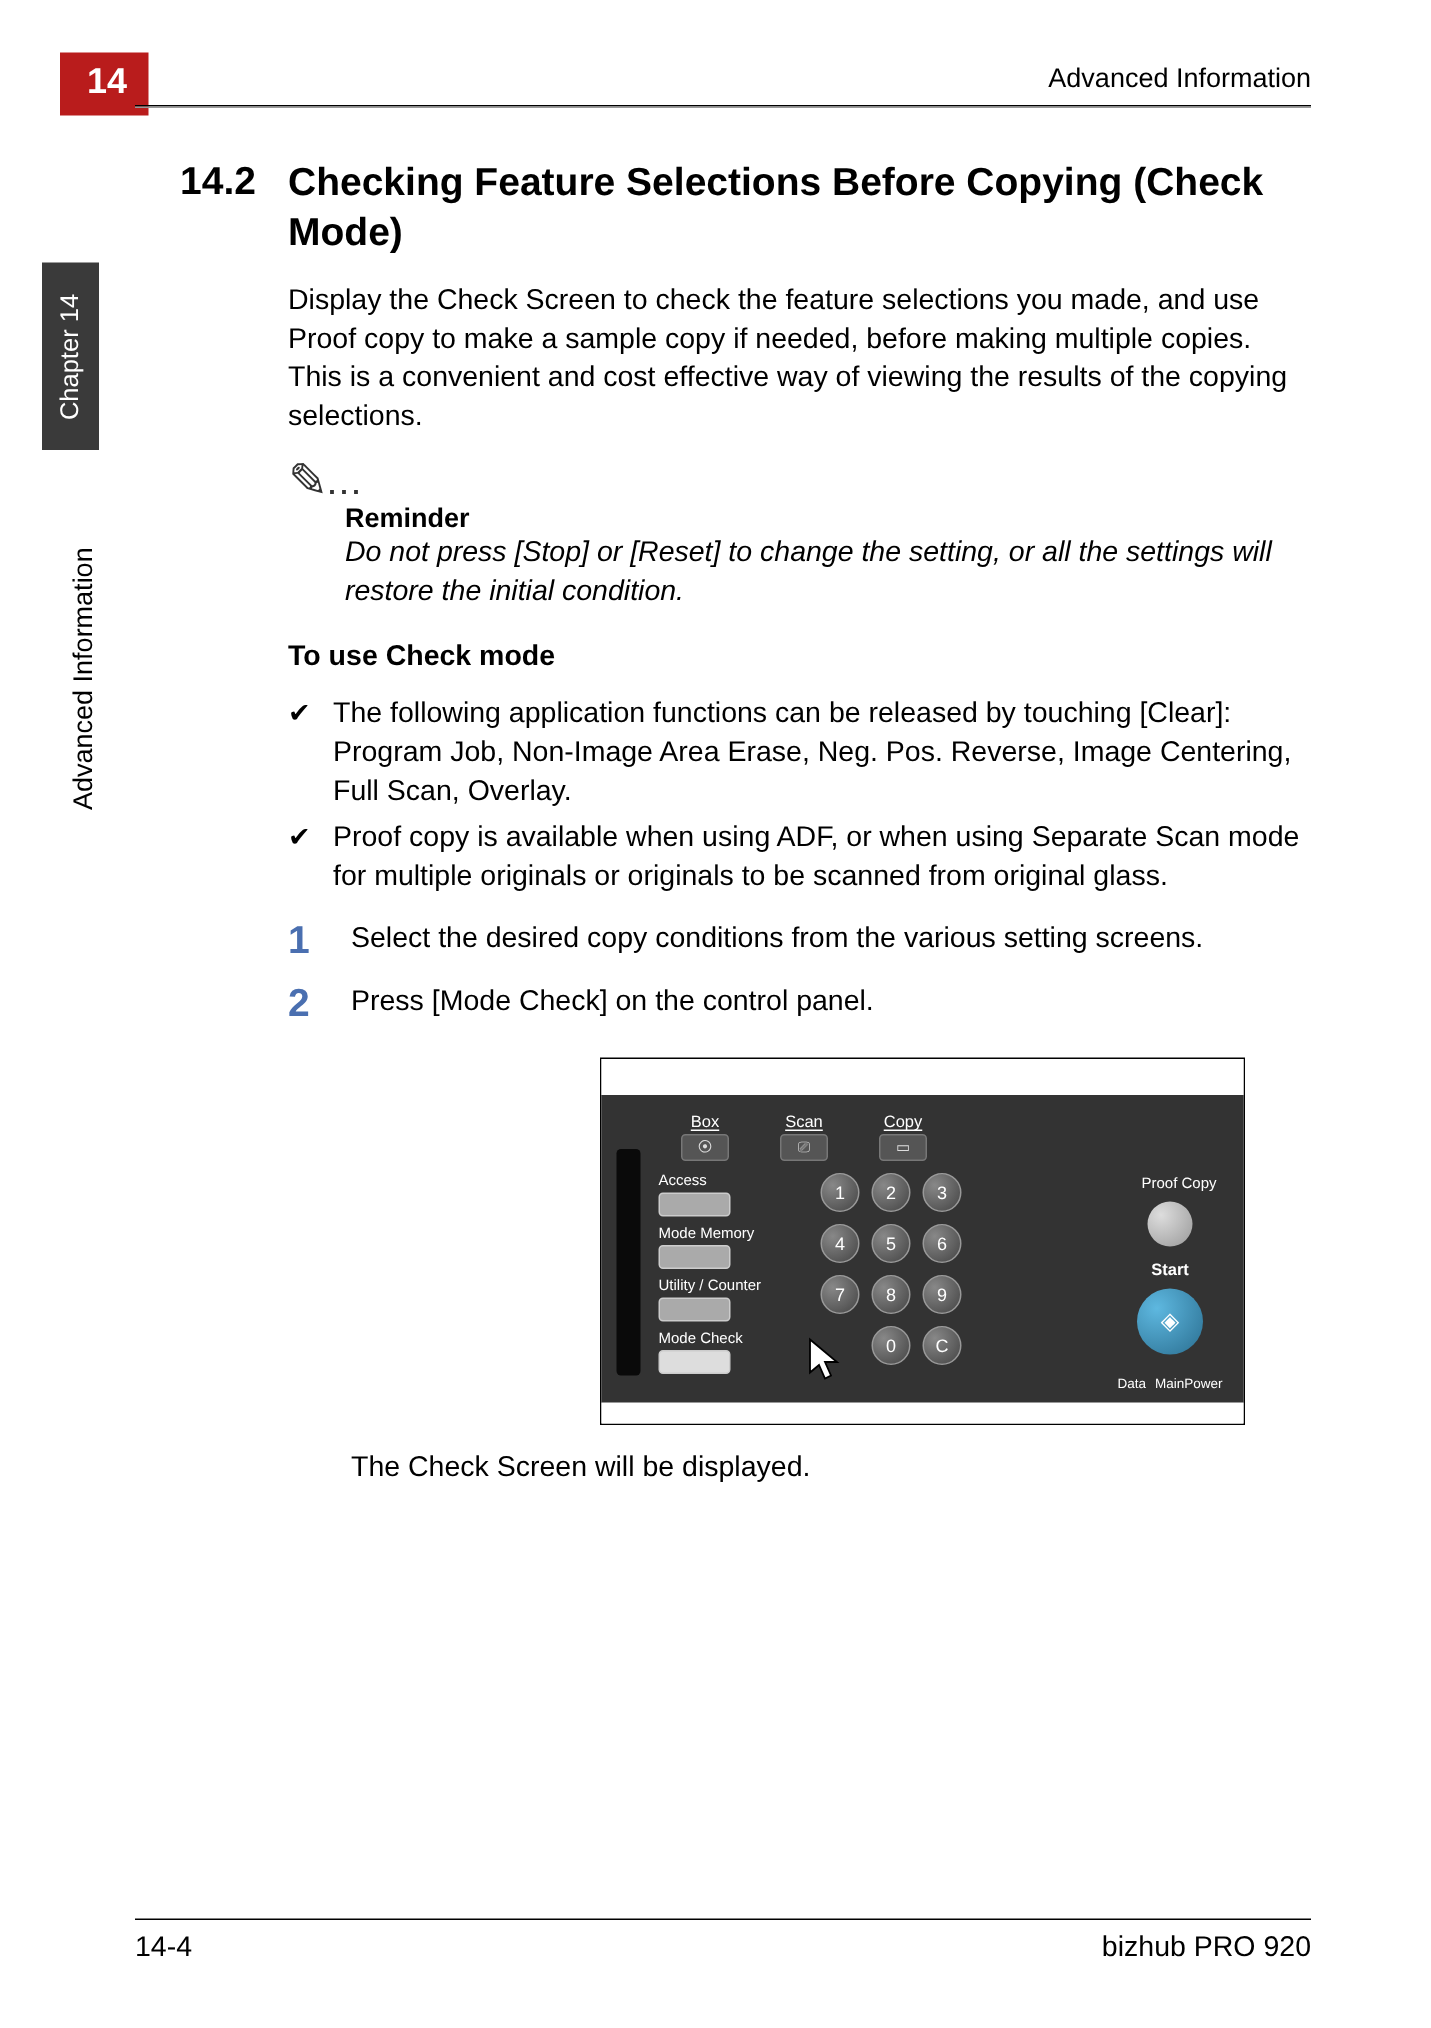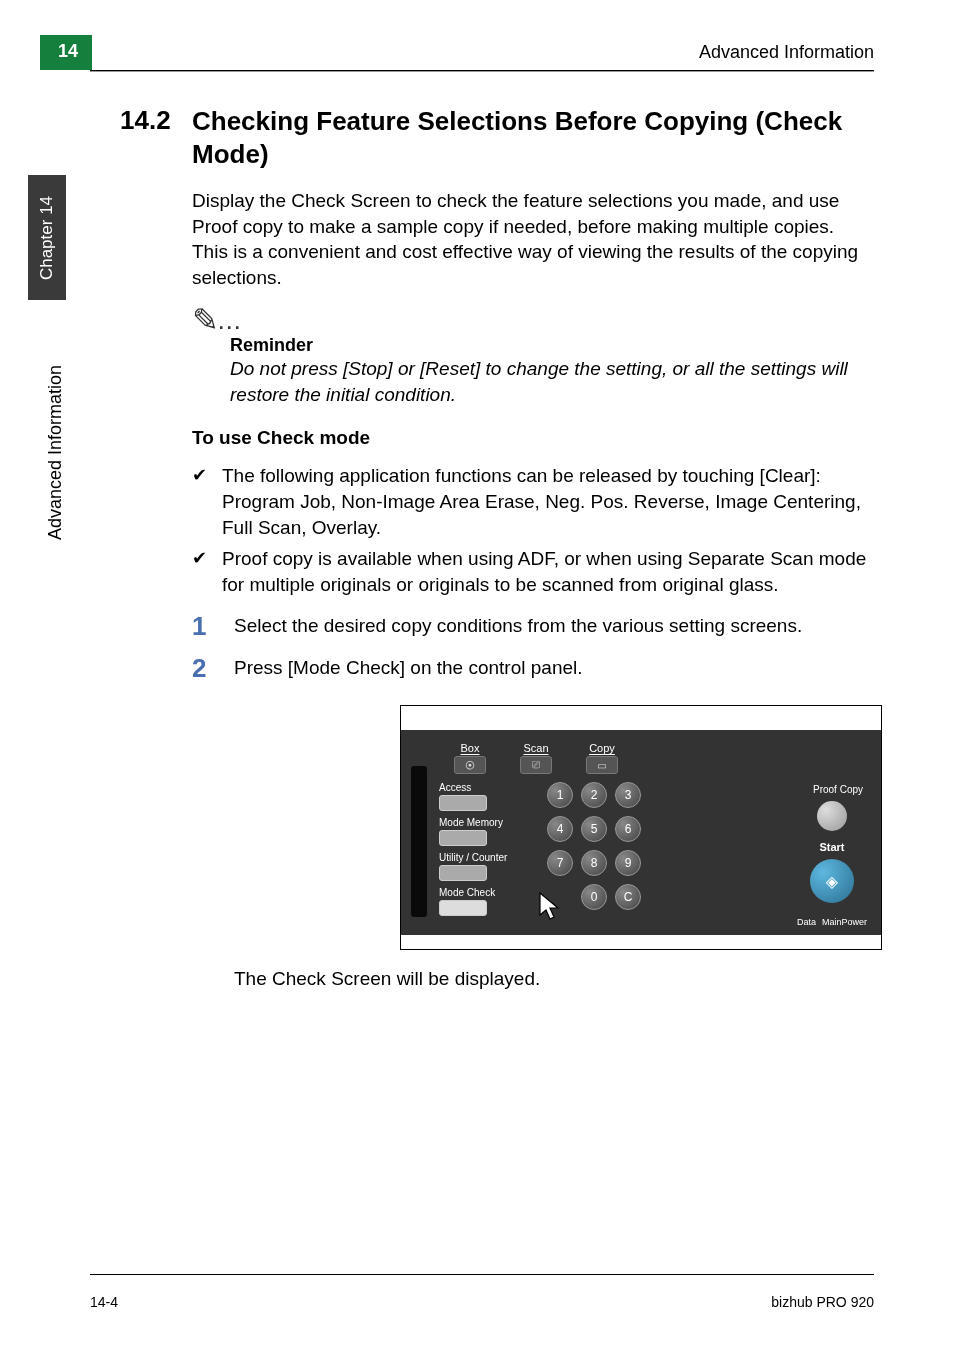--- a/index.html
+++ b/index.html
@@ -17,24 +17,24 @@
     }
     .page {
       padding: 50px 80px 40px 90px;
       height: 100%;
       position: relative;
     }
     .chapter-tab {
       position: absolute;
       left: 40px;
       top: 35px;
-      background: #15803d;
-      color: #fff;
-      font-weight: bold;
-      font-size: 18px;
+      background: #b91c1c;
+      color: #fff;
+      font-weight: bold;
+      font-size: 24px;
       padding: 6px 14px 8px 18px;
     }
     .header-right {
       position: absolute;
       right: 80px;
       top: 42px;
       font-size: 18px;
     }
     .header-rule {
       position: absolute;
@@ -164,21 +164,21 @@
       font-size: 26px;
       font-weight: bold;
       min-width: 42px;
       line-height: 1;
     }
     .panel-wrap {
       margin-left: 280px;
       margin-top: 24px;
     }
     .panel {
-      width: 482px;
+      width: 430px;
       border: 1px solid #000;
       background: #fff;
       position: relative;
     }
     .panel-top-gap {
       height: 24px;
       background: #fff;
     }
     .panel-inner {
       background: #333;
@@ -331,23 +331,23 @@
       font-size: 19px;
       margin-top: 18px;
     }
     .footer {
       position: absolute;
       left: 90px;
       right: 80px;
       bottom: 42px;
       display: flex;
       justify-content: space-between;
-      font-size: 14px;
+      font-size: 19px;
       border-top: 1px solid #000;
-      padding-top: 19px;
+      padding-top: 8px;
     }
   </style>
 </head>
 <body>
 
 <div class="page">
   <div class="chapter-tab">14</div>
   <div class="header-right">Advanced Information</div>
   <div class="header-rule"></div>
 

